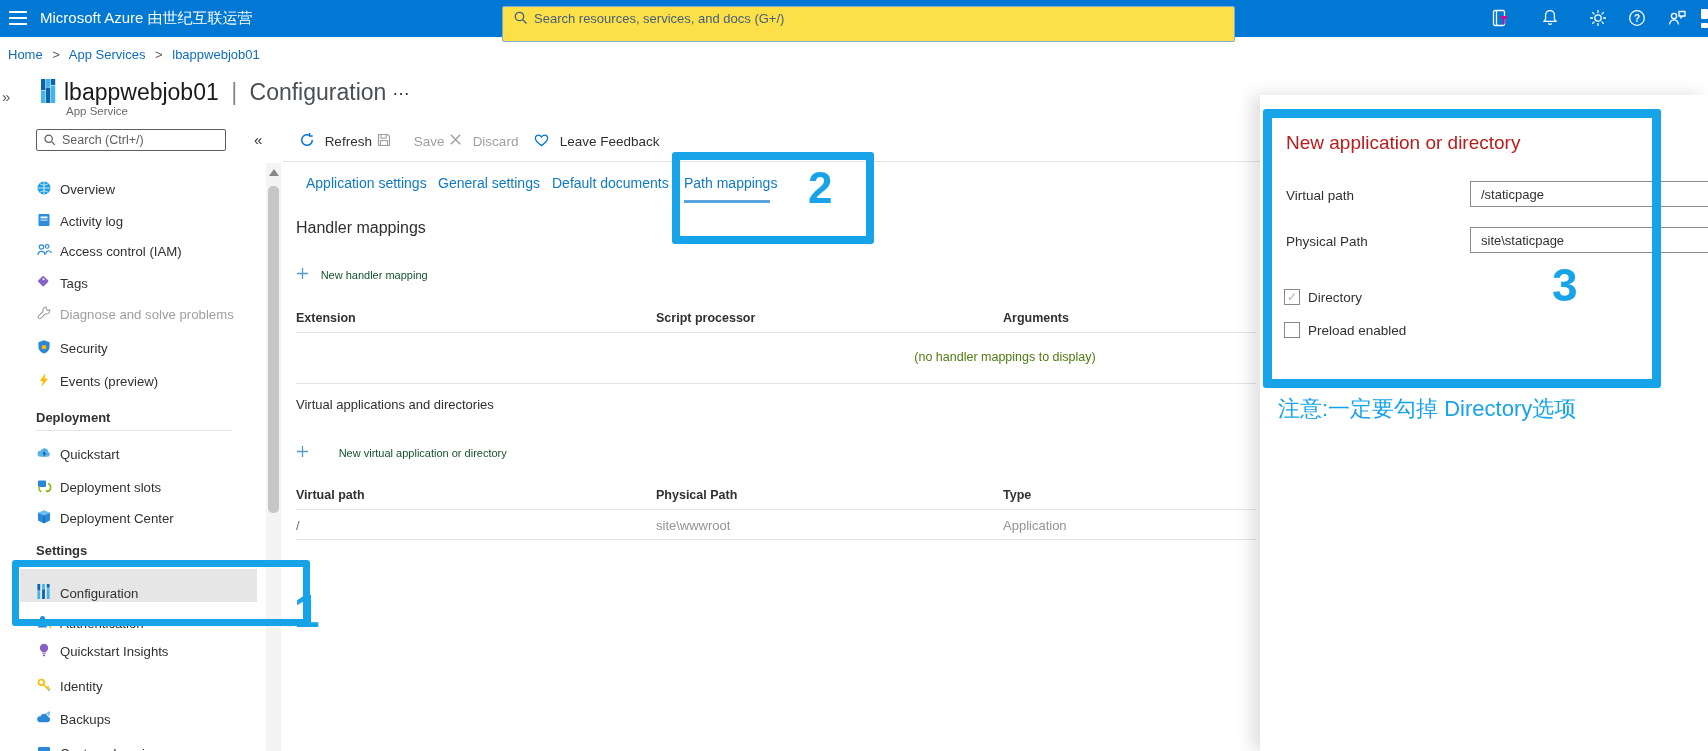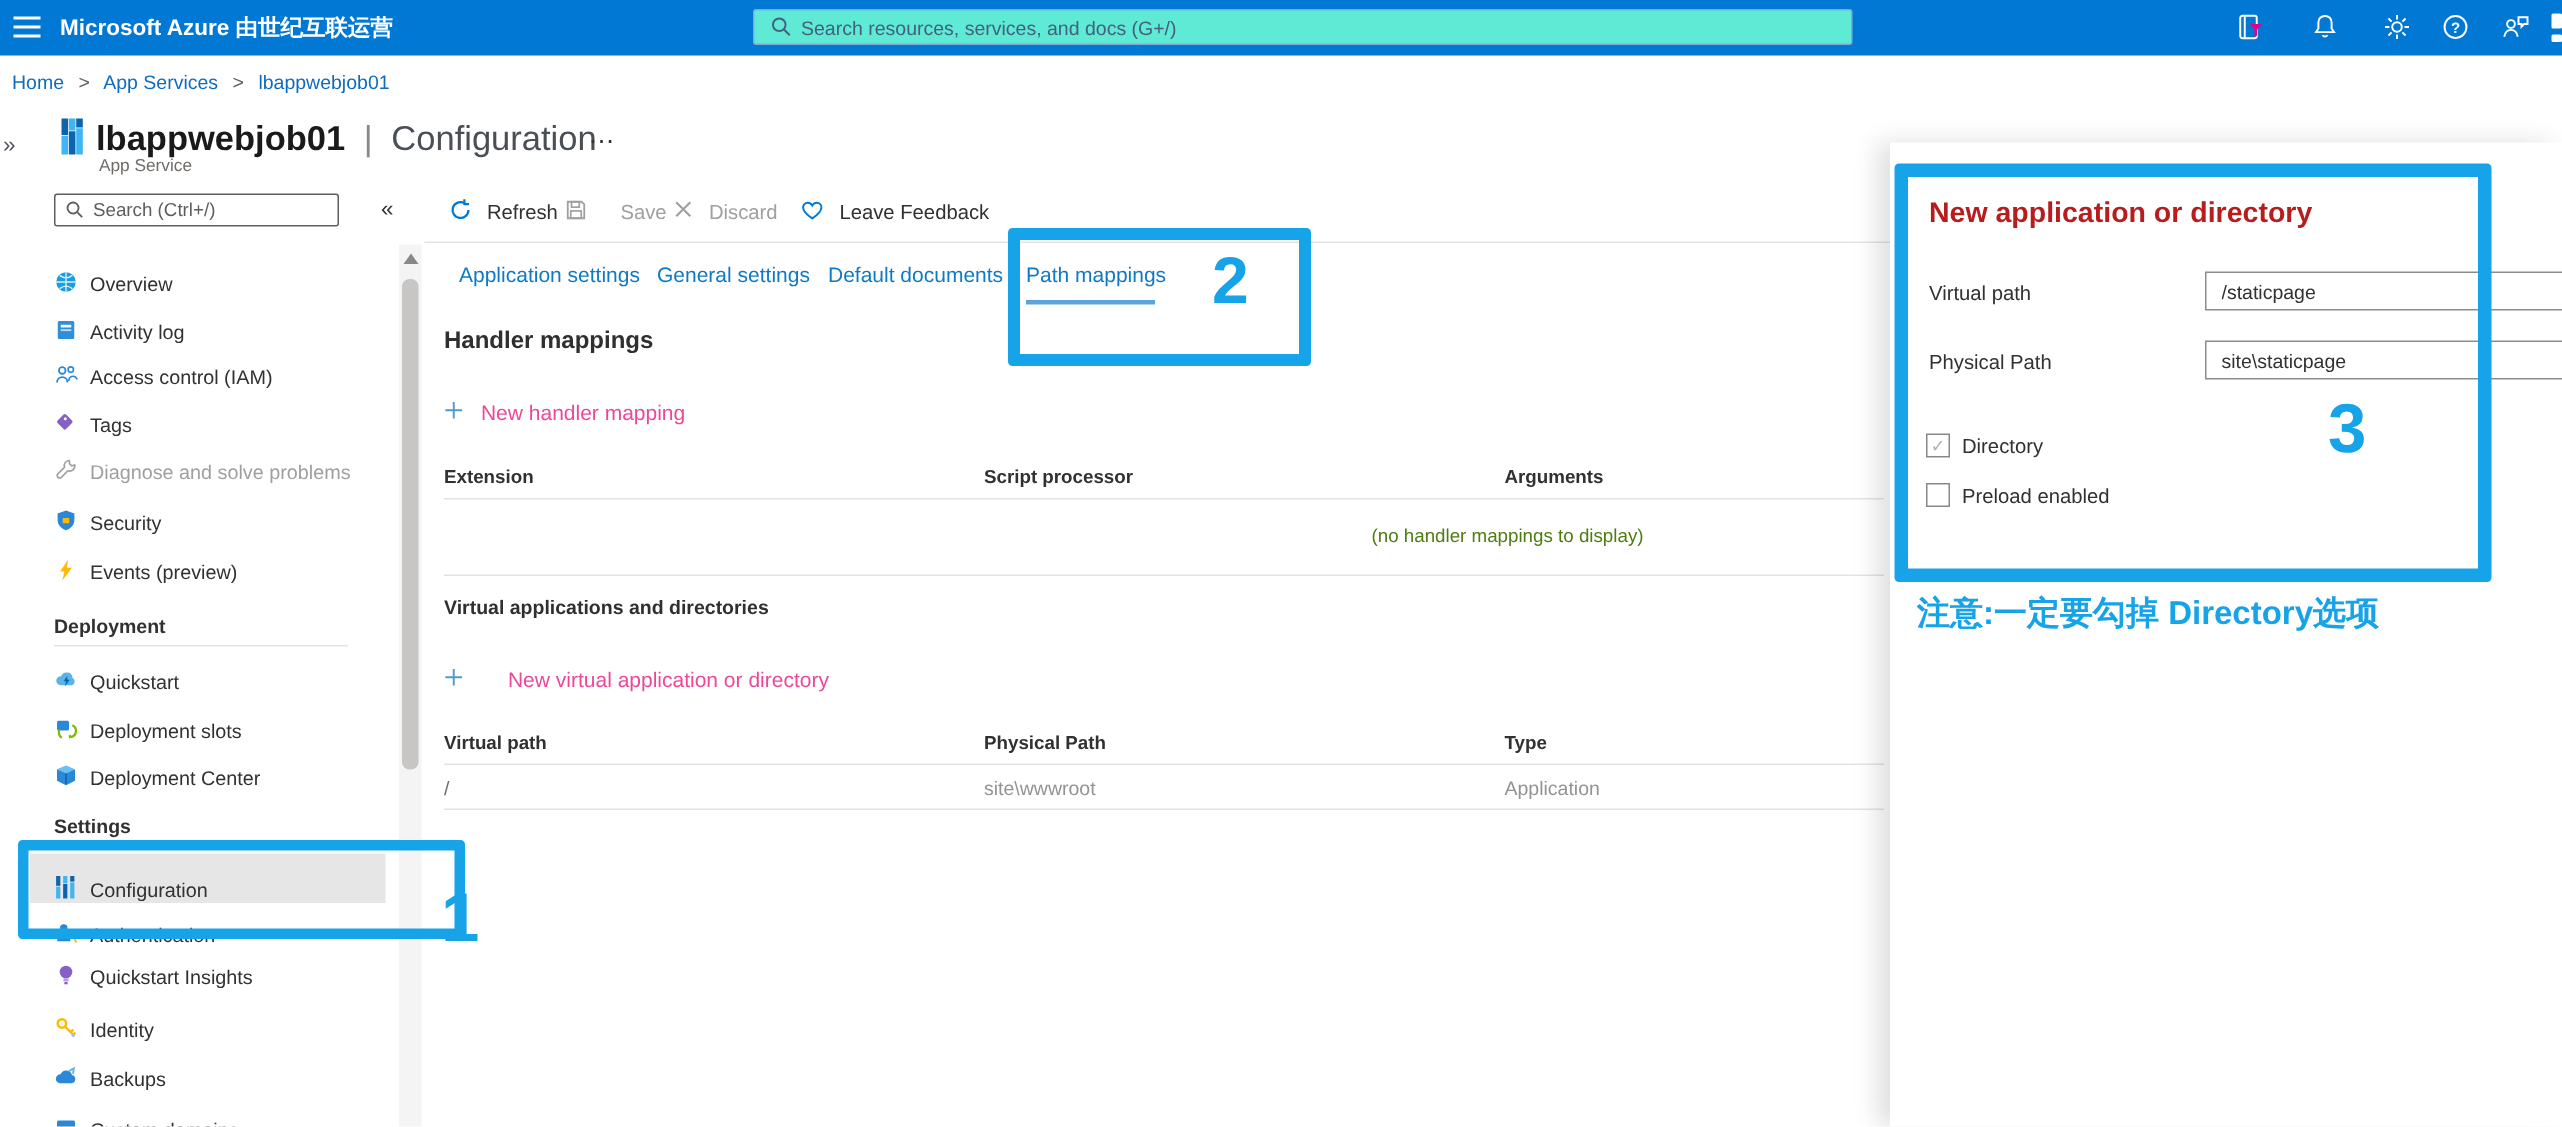--- a/index.html
+++ b/index.html
@@ -1,50 +1,50 @@
 <!DOCTYPE html>
 <html><head>
 <meta charset="utf-8">
 <style>
   html,body{margin:0;padding:0}
   body{width:1708px;height:751px;position:relative;overflow:hidden;background:#fff;
        font-family:"Liberation Sans",sans-serif;color:#323130;font-size:13px;}
   .abs{position:absolute}
-  .bold{font-weight:bold}
+  .bold{font-weight:normal}
   .lnk{color:#0f6cbd;cursor:pointer}
   .dim{color:#a19f9d}
   .hline{position:absolute;height:1px;background:#e5e3e1}
   .annbox{position:absolute;border-style:solid;border-color:#16a3e8;border-radius:3px;background:transparent;z-index:40}
   .annnum{position:absolute;color:#16a3e8;font-weight:bold;font-size:46px;z-index:41;line-height:1}
   .sideitem{position:absolute;left:0;width:256px;height:30px;cursor:pointer}
   .sideitem .lbl{position:absolute;left:60px;top:8px;font-size:13.2px}
   .secthead{position:absolute;left:36px;font-weight:bold;font-size:13px}
   .tabt{position:absolute;top:175px;font-size:14px;color:#0f7ac4;cursor:pointer}
   .colhead{position:absolute;font-size:12.5px;font-weight:bold;color:#323130}
   .cellv{position:absolute;font-size:13px;color:#949392}
   .fld{position:absolute;height:26px;width:252px;border:1px solid #8c8c8c;background:#fff;
        font-family:"Liberation Sans",sans-serif;font-size:13px;color:#323130;padding:0 0 0 10px;box-sizing:border-box}
   .cb{position:absolute;width:16px;height:16px;border:1px solid #8a8886;background:#fff;box-sizing:border-box;
       text-align:center;line-height:14px;font-size:12px;color:#b5b3b1;cursor:pointer}
-  .plink{color:#ec4899;font-size:14px;cursor:pointer}
+  .plink{color:#14532d;font-size:11px;cursor:pointer}
 </style>
 </head>
 <body>
 
 <div class="abs" style="left:0;top:0;width:1708px;height:37px;background:#0078d4"></div>
 
 <div class="abs" style="left:9px;top:11px;width:18px;height:14px;cursor:pointer;z-index:2">
   <div style="height:2px;background:#fff;margin-bottom:4px"></div>
   <div style="height:2px;background:#fff;margin-bottom:4px"></div>
   <div style="height:2px;background:#fff"></div>
 </div>
 
 <div class="abs bold" style="left:40px;top:9px;color:#fff;font-size:15px;z-index:2">Microsoft Azure 由世纪互联运营</div>
 
-<div class="abs" style="left:502px;top:6px;width:733px;height:24px;background:#5eead4;border:1px solid #7fabd6;border-radius:2px;box-sizing:border-box;z-index:2">
+<div class="abs" style="left:502px;top:6px;width:733px;height:36px;background:#fde047;border:1px solid #7fabd6;border-radius:2px;box-sizing:border-box;z-index:2">
   <span class="abs" style="left:10px;top:3px">
     <svg width="16" height="16" viewBox="0 0 16 16">
         <circle cx="6.5" cy="6.5" r="4.2" fill="none" stroke="#44607e" stroke-width="1.3"></circle>
         <line x1="9.8" y1="9.8" x2="13.5" y2="13.5" stroke="#44607e" stroke-width="1.3"></line>
       </svg>
   </span>
   <span class="abs" style="left:31px;top:4px;color:#44607e;font-size:13px">Search resources, services, and docs (G+/)</span>
 </div>
 
 <span class="abs" style="left:1490px;top:8px;z-index:2;cursor:pointer">

